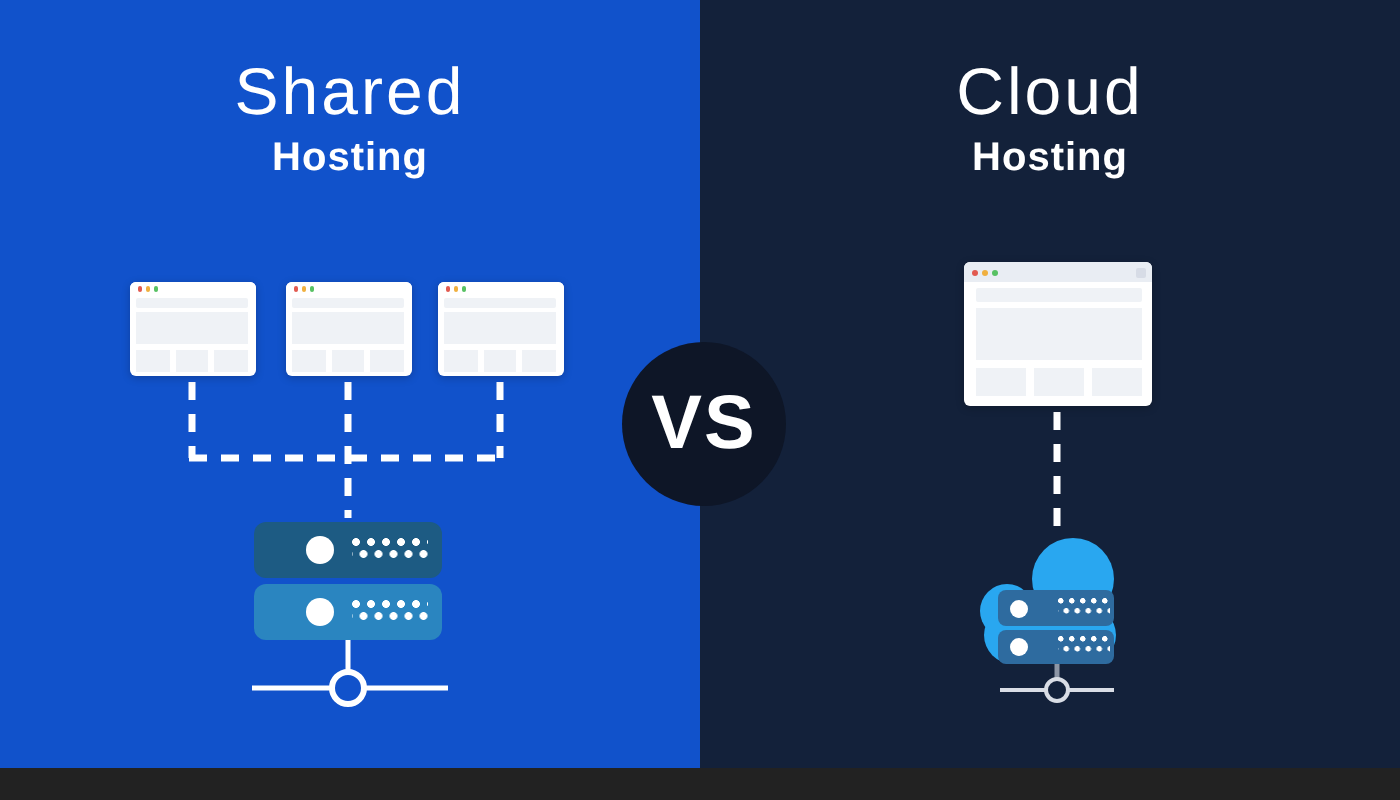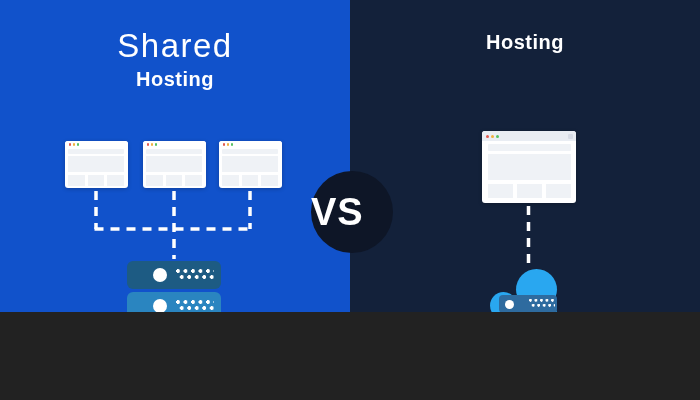--- a/index.html
+++ b/index.html
@@ -1,16 +1,16 @@
 <!DOCTYPE html>
 <html style="--left_bg: #1152cb; --right_bg: #13213a; --vs_bg: #0e1627; --text: #ffffff; --connector: #ffffff; --rack_top: #1d5b83; --rack_bottom: #2a85c0; --cloud: #29a7f0; --cloud_rack: #2e6b9f; --window_bg: #ffffff; --window_chrome: #e9edf3; --window_block: #eff2f6; --dot_red: #e25a50; --dot_yellow: #f0b03f; --dot_green: #57c163; --node_line_right: #d9dde5;"><head>
 <meta charset="utf-8">
 <style>
   html,body{margin:0;padding:0;background:#222;}
-  .stage{position:relative;width:700px;height:312px;overflow:hidden;
+  .stage{position:relative;width:700px;height:384px;overflow:hidden;
          font-family:"Liberation Sans",sans-serif;}
   .half{position:absolute;top:0;width:350px;height:400px;}
   .half.left{left:0;background:var(--left_bg);}
   .half.right{left:350px;background:var(--right_bg);}
 
   
   .title{position:absolute;top:27px;left:0;width:100%;text-align:center;color:var(--text);}
   .title .light{display:block;font-size:33px;font-weight:300;letter-spacing:1.5px;line-height:37px;}
   .title .bold{display:block;font-size:20px;font-weight:700;letter-spacing:.5px;line-height:31px;}
 
@@ -69,21 +69,21 @@
   svg.wires{position:absolute;left:0;top:0;pointer-events:none;}
   .dashline{stroke:var(--connector);stroke-width:3.5;stroke-dasharray:9 7;fill:none;}
   .solid-w{stroke:var(--connector);stroke-width:2.5;}
   .node-l{fill:var(--left_bg);stroke:var(--connector);stroke-width:3;}
   .solid-gray{stroke:#8d96a6;stroke-width:2.5;}
   .solid-light{stroke:var(--node_line_right);stroke-width:2;}
   .node-r{fill:var(--right_bg);stroke:var(--node_line_right);stroke-width:2;}
 
   
   .vs{position:absolute;left:311px;top:171px;width:82px;height:82px;border-radius:50%;
-      background:var(--vs_bg);color:var(--text);display:flex;align-items:center;
+      background:var(--vs_bg);color:var(--text);display:flex;align-items:center;justify-content:center;
       font-size:38px;font-weight:700;letter-spacing:1px;z-index:5;}
 </style>
 </head>
 <body>
 
 <div class="stage">
 
   <section class="half left">
     <header class="title">
       <span class="light">Shared</span>
@@ -152,20 +152,21 @@
       </div>
       <div class="rack bottom">
         <span class="led"></span>
         <span class="vents"></span>
       </div>
     </div>
   </section>
 
   <section class="half right">
     <header class="title">
+      <span class="light">Cloud</span>
       <span class="bold">Hosting</span>
     </header>
 
     <svg class="wires" width="350" height="400" viewBox="0 0 350 400">
       <line class="dashline" x1="178.5" y1="206" x2="178.5" y2="268"></line>
       <line class="solid-gray" x1="178.5" y1="331" x2="178.5" y2="340"></line>
       <line class="solid-light" x1="150" y1="345" x2="207" y2="345"></line>
       <circle class="node-r" cx="178.5" cy="345" r="5.5"></circle>
     </svg>
 

